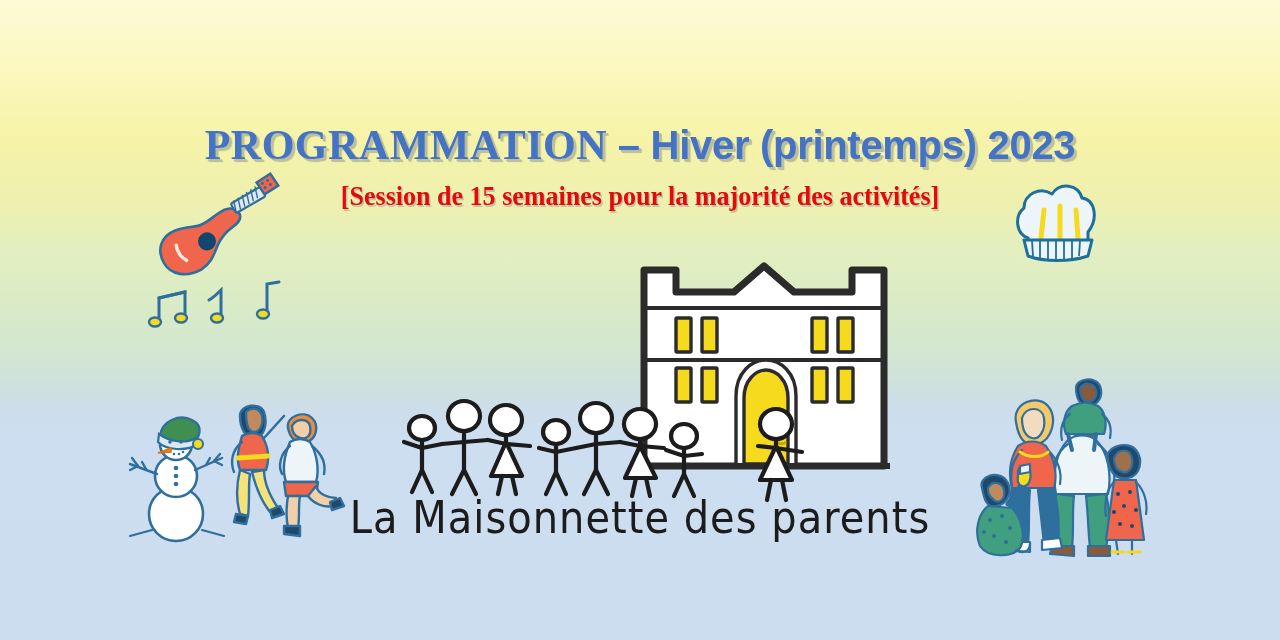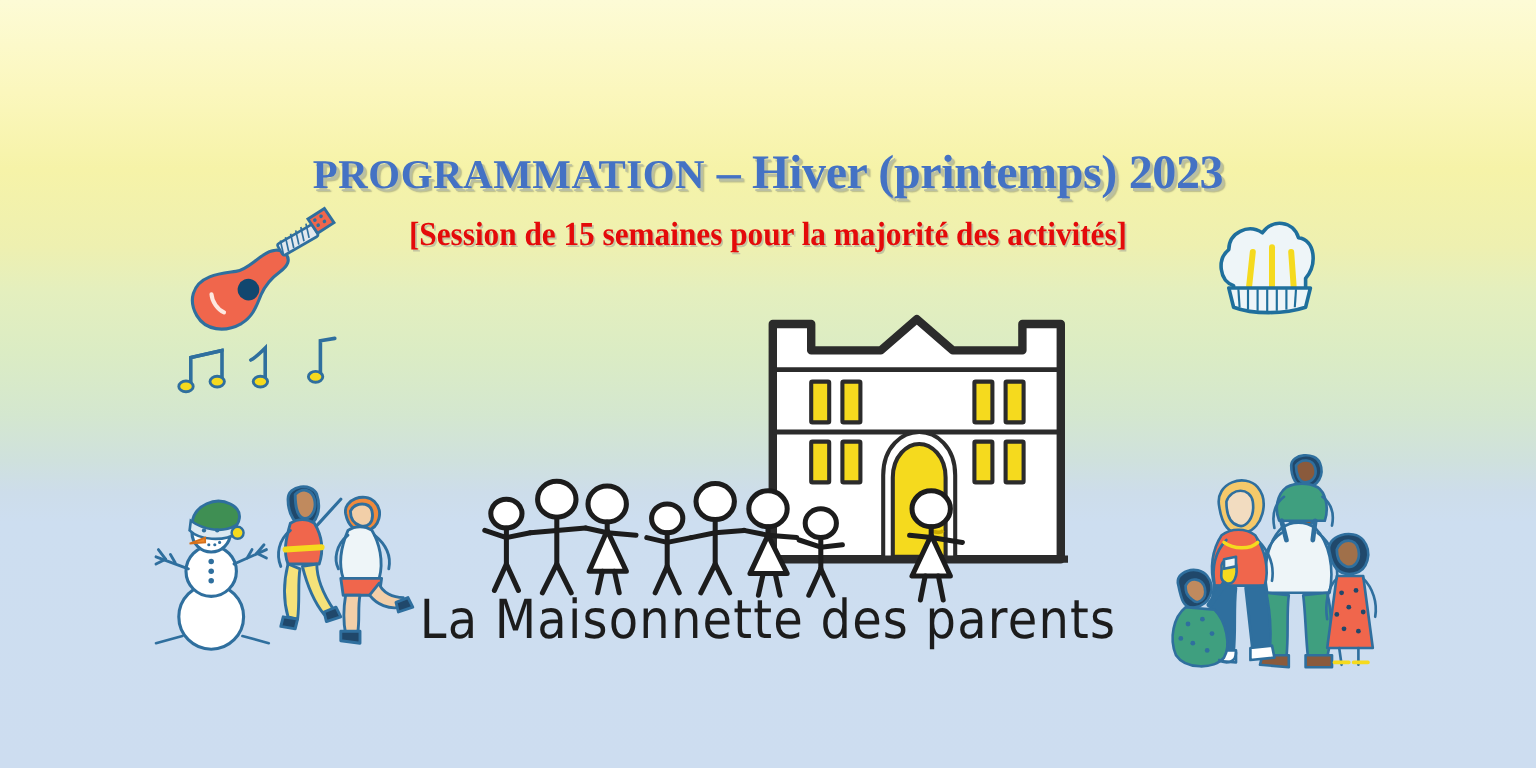--- a/index.html
+++ b/index.html
@@ -23,26 +23,26 @@
       #cdddf0 100%);
   }
 
   
   .title-wrap{
     position:absolute;left:0;top:124px;width:1280px;text-align:center;
     line-height:1;
   }
   .t-serif{
     font-family:"Liberation Serif",serif;
-    font-weight:bold;font-size:34px;letter-spacing:.5px;
+    font-weight:bold;font-size:42px;letter-spacing:.5px;
     color:#4472c4;
     text-shadow:2px 2px 0 #b9bfa2, 3px 3px 1px rgba(120,125,100,.45);
   }
   .t-sans{
-    font-family:Liberation Serif, serif;
+    font-family:Liberation Sans, sans-serif;
     font-weight:bold;font-size:40px;letter-spacing:-.3px;
     color:#4472c4;
     text-shadow:2px 2px 0 #b9bfa2, 3px 3px 1px rgba(120,125,100,.45);
   }
   .subtitle{
     position:absolute;left:0;top:180px;width:1280px;text-align:center;
     font-family:"Liberation Serif",serif;
     font-weight:bold;font-size:28px;
     color:#e40a0a;
     transform:scaleX(.93);

